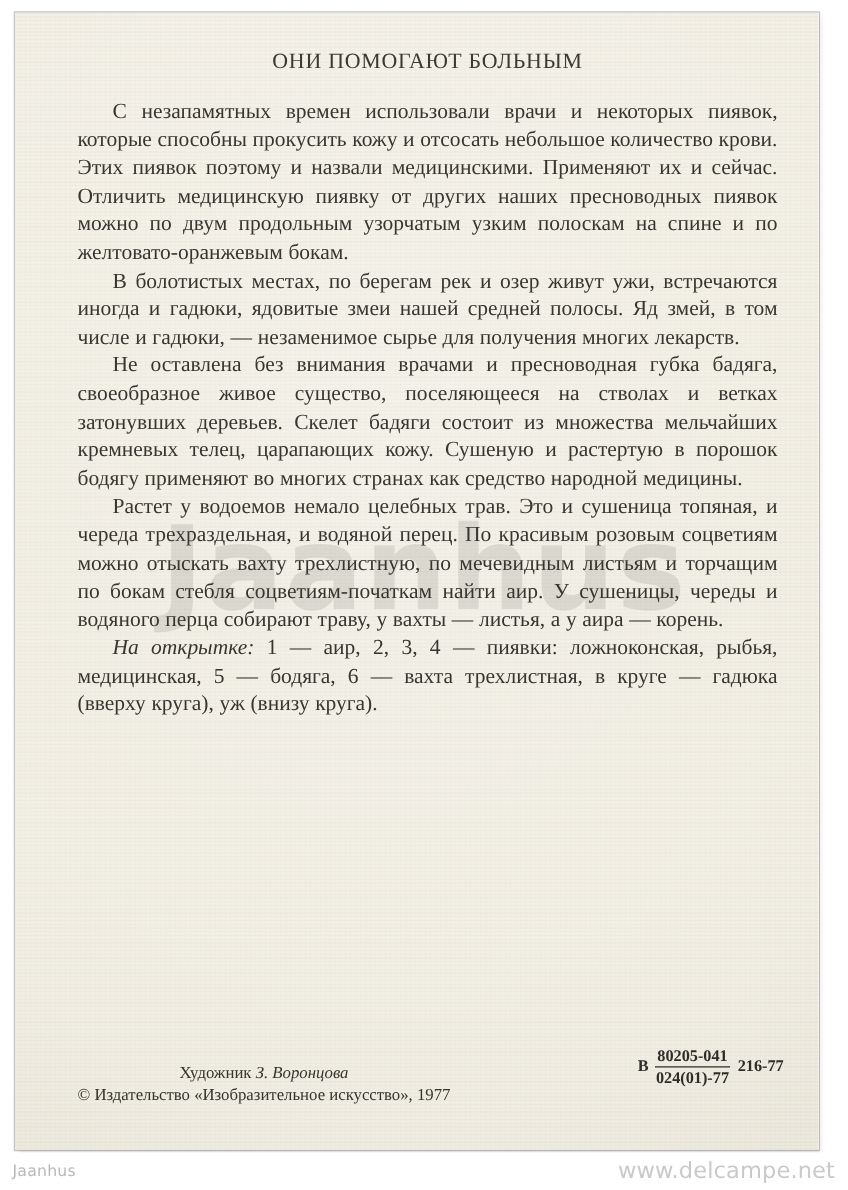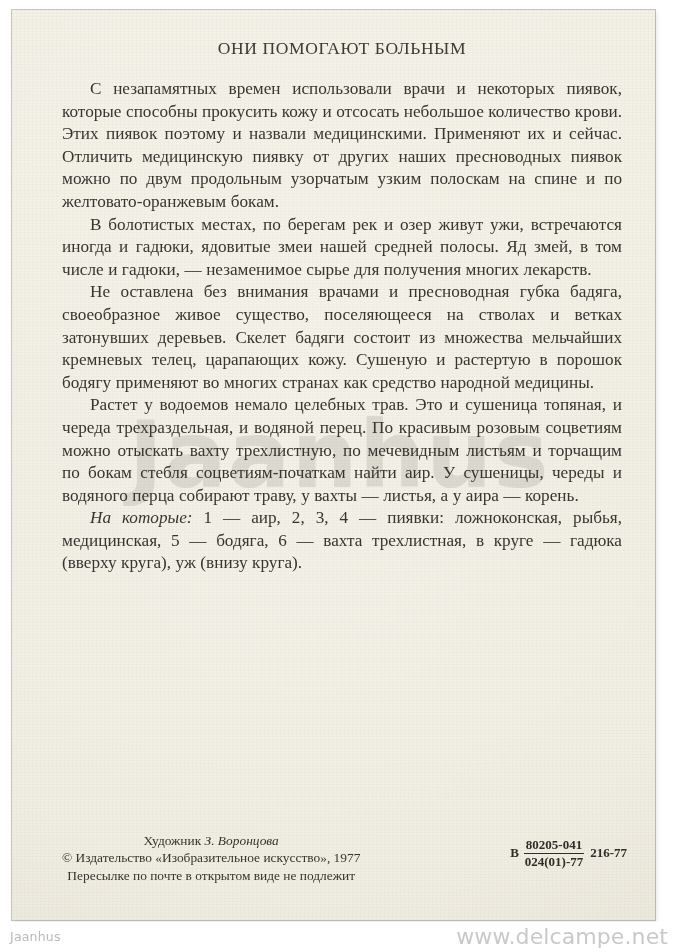--- a/index.html
+++ b/index.html
@@ -199,21 +199,21 @@
     box-sizing: border-box;
     font-family: "DejaVu Sans", sans-serif;
     z-index: 6;
   }
   #footer-left {
     font-size: 12.5px;
     color: #b9b9b9;
     letter-spacing: 0.2px;
   }
   #footer-right {
-    font-size: 22px;
+    font-size: 18px;
     color: #c9c9c9;
     letter-spacing: 0.1px;
   }
 </style>
 </head>
 <body>
 
 <div id="scan">
 
   <div id="card">
@@ -223,33 +223,32 @@
       <h1 id="title">ОНИ ПОМОГАЮТ БОЛЬНЫМ</h1>
 
       <p class="para">С незапамятных времен использовали врачи и некоторых пиявок, которые способны прокусить кожу и отсосать небольшое количество крови. Этих пиявок поэтому и назвали медицинскими. Применяют их и сейчас. Отличить медицинскую пиявку от других наших пресноводных пиявок можно по двум продольным узорчатым узким полоскам на спине и по желтовато-оранжевым бокам.</p>
 
       <p class="para">В болотистых местах, по берегам рек и озер живут ужи, встречаются иногда и гадюки, ядовитые змеи нашей средней полосы. Яд змей, в том числе и гадюки, — незаменимое сырье для получения многих лекарств.</p>
 
       <p class="para">Не оставлена без внимания врачами и пресноводная губка бадяга, своеобразное живое существо, поселяющееся на стволах и ветках затонувших деревьев. Скелет бадяги состоит из множества мельчайших кремневых телец, царапающих кожу. Сушеную и растертую в порошок бодягу применяют во многих странах как средство народной медицины.</p>
 
       <p class="para">Растет у водоемов немало целебных трав. Это и сушеница топяная, и череда трехраздельная, и водяной перец. По красивым розовым соцветиям можно отыскать вахту трехлистную, по мечевидным листьям и торчащим по бокам стебля соцветиям-початкам найти аир. У сушеницы, череды и водяного перца собирают траву, у вахты — листья, а у аира — корень.</p>
 
-      <p class="para"><span class="capt-lead">На которые:</span><span> 1 — аир, 2, 3, 4 — пиявки: ложноконская, рыбья, медицинская, 5 — бодяга, 6 –– вахта трехлистная, в круге — гадюка (вверху круга), уж (внизу круга).</span></p>
+      <p class="para"><span class="capt-lead">На открытке:</span><span> 1 — аир, 2, 3, 4 — пиявки: ложноконская, рыбья, медицинская, 5 — бодяга, 6 –– вахта трехлистная, в круге — гадюка (вверху круга), уж (внизу круга).</span></p>
 
     </div>
 
     <div id="imprint">
 
       <div id="imprint-left">
         <div><span>Художник </span><span class="ital">З. Воронцова</span></div>
 
         <div><span class="copysym">©</span><span> Издательство «Изобразительное искусство», 1977</span></div>
 
 
-        <div>Пересылке по почте в открытом виде не подлежит</div>
       </div>
 
       <div id="imprint-right">
         <span id="signature-letter">В</span>
         <span id="fraction">
           <span class="num">80205-041</span>
           <span class="den">024(01)-77</span>
         </span>
         <span id="plate-no">216-77</span>
       </div>

